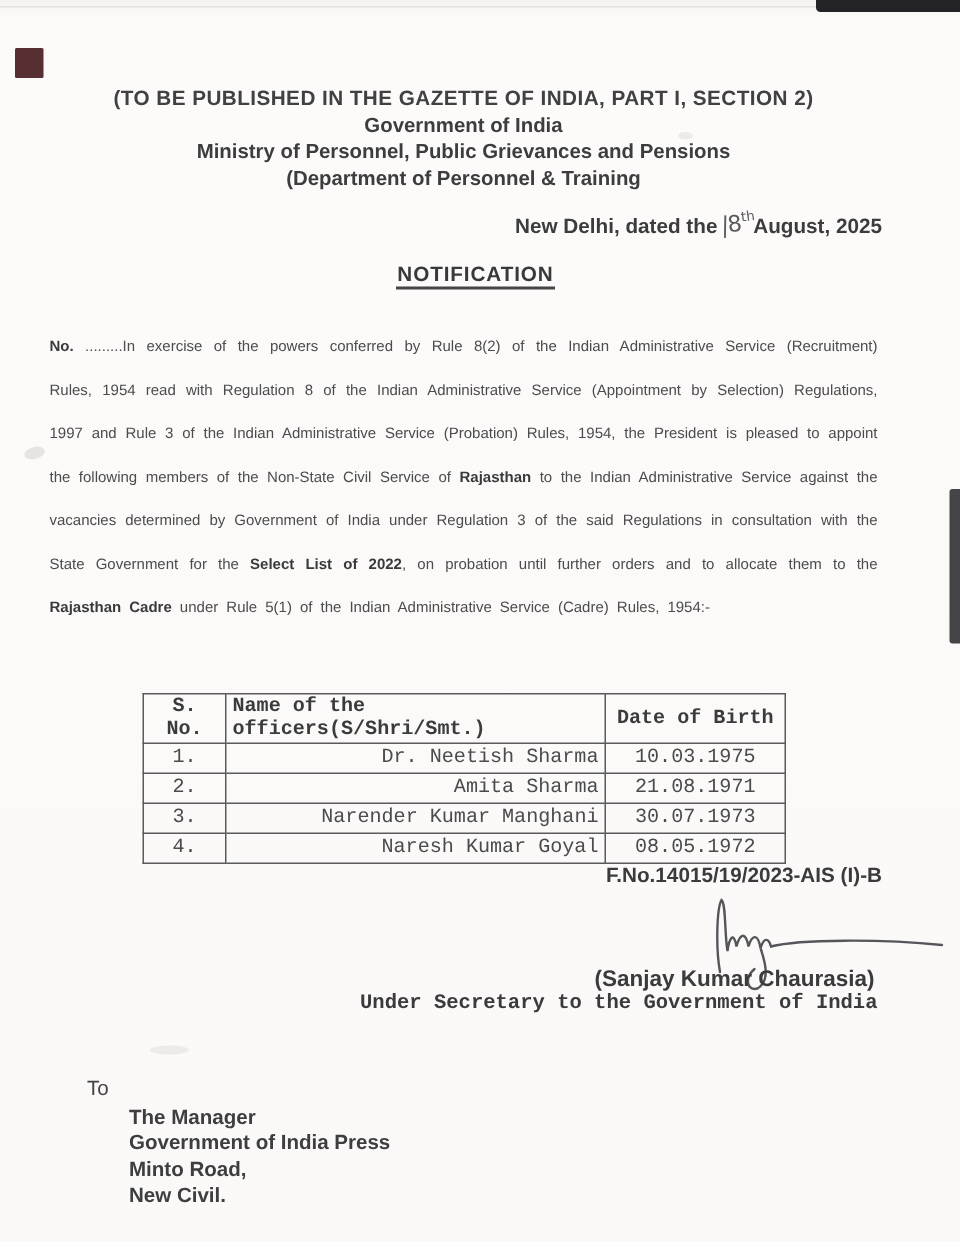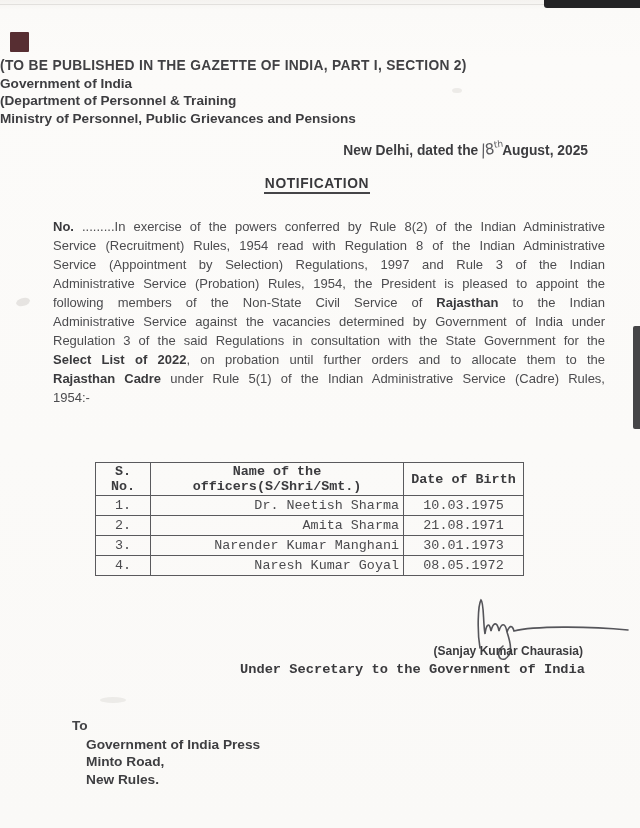--- a/index.html
+++ b/index.html
@@ -13,76 +13,76 @@
   b,.bold{font-weight:bold;color:#3a3a3d;}
   
   .hairline{left:0;top:4px;width:640px;height:1px;background:#e2e0dd;}
   .mark-tl{left:10px;top:32px;width:19px;height:20px;background:#4e2327;border-radius:1px;opacity:.95;}
   .bar-tr{left:544px;top:0;width:96px;height:8px;background:#232325;border-radius:0 0 0 3px;}
   .strip-r{left:633px;top:326px;width:7px;height:103px;background:#353537;border-radius:2px 0 0 2px;opacity:.92;}
   .smudge1{left:16px;top:298px;width:14px;height:8px;background:#d9d6d2;border-radius:50%;opacity:.6;transform:rotate(-15deg);}
   .smudge2{left:452px;top:88px;width:10px;height:5px;background:#dedbd7;border-radius:50%;opacity:.5;}
   .smudge3{left:100px;top:697px;width:26px;height:6px;background:#dcd9d5;border-radius:50%;opacity:.45;}
   
-  .hdr{left:0;top:58px;width:618px;text-align:left;font-weight:600;color:#414144;}
+  .hdr{left:0;top:58px;width:618px;text-align:center;font-weight:600;color:#414144;}
   .hdr .l1{font-size:13.8px;letter-spacing:.3px;}
   .hdr .l{font-size:13.6px;font-weight:bold;margin-top:2.5px;color:#3d3d40;}
   
   .dateline{top:141px;right:52px;font-size:13.8px;font-weight:bold;color:#3c3c3f;white-space:nowrap;}
   .hand{display:inline-block;font-family:"DejaVu Sans",sans-serif;font-weight:400;color:#5a5a5e;
         font-size:15px;transform:rotate(-7deg) translateY(-1px);margin:0 -2px 0 3px;}
   .hand .bar{display:inline-block;transform:rotate(8deg);margin-right:-1px;}
   .hand sup{font-size:9px;vertical-align:super;}
   
   .notif{left:0;top:174px;width:618px;text-align:center;}
   .notif span{font-size:13.8px;font-weight:bold;letter-spacing:.6px;color:#39393c;
         border-bottom:2px solid #454548;padding:0 1px 1px 1px;margin-left:16px;}
   
-  .para{left:33px;top:217px;width:552px;font-size:13px;line-height:19px;
-        text-align:justify;word-spacing:2.6px;color:#4c4c4f;margin-left:20px;}
+  .para{left:33px;top:217px;width:552px;font-size:10px;line-height:29px;
+        text-align:justify;word-spacing:2.6px;color:#4c4c4f;}
   
   .slh{left:33px;top:428px;font-size:13.5px;font-weight:bold;color:#3a3a3d;
        text-decoration:underline;text-underline-offset:3px;text-decoration-thickness:1.5px;}
   
   .tblwrap{left:95px;top:462px;}
   table{border-collapse:collapse;font-size:13.4px;color:#4b4b4e;}
   th,td{border:1.2px solid #5a5a5d;padding:1px 4px;height:17px;font-family:Liberation Mono, monospace;}
   th{font-weight:bold;color:#3b3b3e;text-align:center;}
-  th.name{text-align:center;}
+  th.name{text-align:left;}
   col.c1{width:55px;}col.c2{width:253px;}col.c3{width:120px;}
   td.sno,td.dob{text-align:center;}
   td.name{text-align:right;padding-left:6px;}
   
   .fno{top:576px;right:52px;font-size:13.8px;font-weight:bold;color:#3b3b3e;}
   
   .sig-svg{left:458px;top:593px;width:180px;height:74px;}
-  .sig-name{top:644px;right:57px;font-size:12px;font-weight:bold;color:#3b3b3e;}
+  .sig-name{top:644px;right:57px;font-size:15px;font-weight:bold;color:#3b3b3e;}
   .sig-desig{top:662px;right:55px;font-size:13.7px;font-weight:bold;color:#3b3b3e;font-family:Liberation Mono, monospace;}
   
-  .to{left:72px;top:718px;font-size:13.7px;font-weight:700;color:#434346;}
+  .to{left:58px;top:718px;font-size:13.7px;font-weight:400;color:#434346;}
   .addr{left:86px;top:736px;font-size:13.7px;font-weight:bold;color:#3e3e41;line-height:17.3px;}
 </style>
 </head>
 <body>
 
 <div class="page">
 
   <div class="abs hairline"></div>
   <div class="abs mark-tl"></div>
   <div class="abs bar-tr"></div>
   <div class="abs strip-r"></div>
   <div class="abs smudge1"></div>
   <div class="abs smudge2"></div>
   <div class="abs smudge3"></div>
 
   <div class="abs hdr">
     <div class="l1">(TO BE PUBLISHED IN THE GAZETTE OF INDIA, PART I, SECTION 2)</div>
     <div class="l">Government of India</div>
+    <div class="l">Ministry of Personnel, Public Grievances and Pensions</div>
     <div class="l">(Department of Personnel &amp; Training</div>
-    <div class="l">Ministry of Personnel, Public Grievances and Pensions</div>
   </div>
 
   <div class="abs dateline">
     <span>New Delhi, dated the</span><span class="hand"><span class="bar">|</span><span>8</span><sup>th</sup></span><span>August, 2025</span>
   </div>
 
   <div class="abs notif">
     <span>NOTIFICATION</span>
   </div>
 
@@ -110,41 +110,43 @@
             <td class="dob">10.03.1975</td>
           </tr>
           <tr>
             <td class="sno">2.</td>
             <td class="name">Amita Sharma</td>
             <td class="dob">21.08.1971</td>
           </tr>
           <tr>
             <td class="sno">3.</td>
             <td class="name">Narender Kumar Manghani</td>
-            <td class="dob">30.01.1973</td>
+            <td class="dob">30.07.1973</td>
           </tr>
           <tr>
             <td class="sno">4.</td>
             <td class="name">Naresh Kumar Goyal</td>
             <td class="dob">08.05.1972</td>
           </tr>
         </tbody>
     </table>
   </div>
 
+  <div class="abs fno">F.No.14015/19/2023-AIS (I)-B</div>
 
   <svg class="abs sig-svg" viewBox="0 0 180 74">
     <path d="M22,55 C19,38 20,12 23,7 C26,9 25,30 27,41
              C28,33 31,27 33,38 C35,30 39,27 41,38 C43,31 47,28 49,39
              C51,33 54,31 56,38 C75,33 130,33 170,37
              M49,39 C53,51 55,61 47,66 C40,68 38,59 45,53" fill="none" stroke="#55555a" stroke-width="1.6" stroke-linecap="round"></path>
   </svg>
   <div class="abs sig-name">(Sanjay Kumar Chaurasia)</div>
   <div class="abs sig-desig">Under Secretary to the Government of India</div>
 
   <div class="abs to">To</div>
   <div class="abs addr">
+      <div>The Manager</div>
       <div>Government of India Press</div>
       <div>Minto Road,</div>
-      <div>New Rules.</div>
+      <div>New Civil.</div>
     </div>
 
 </div>
 
 </body></html>

